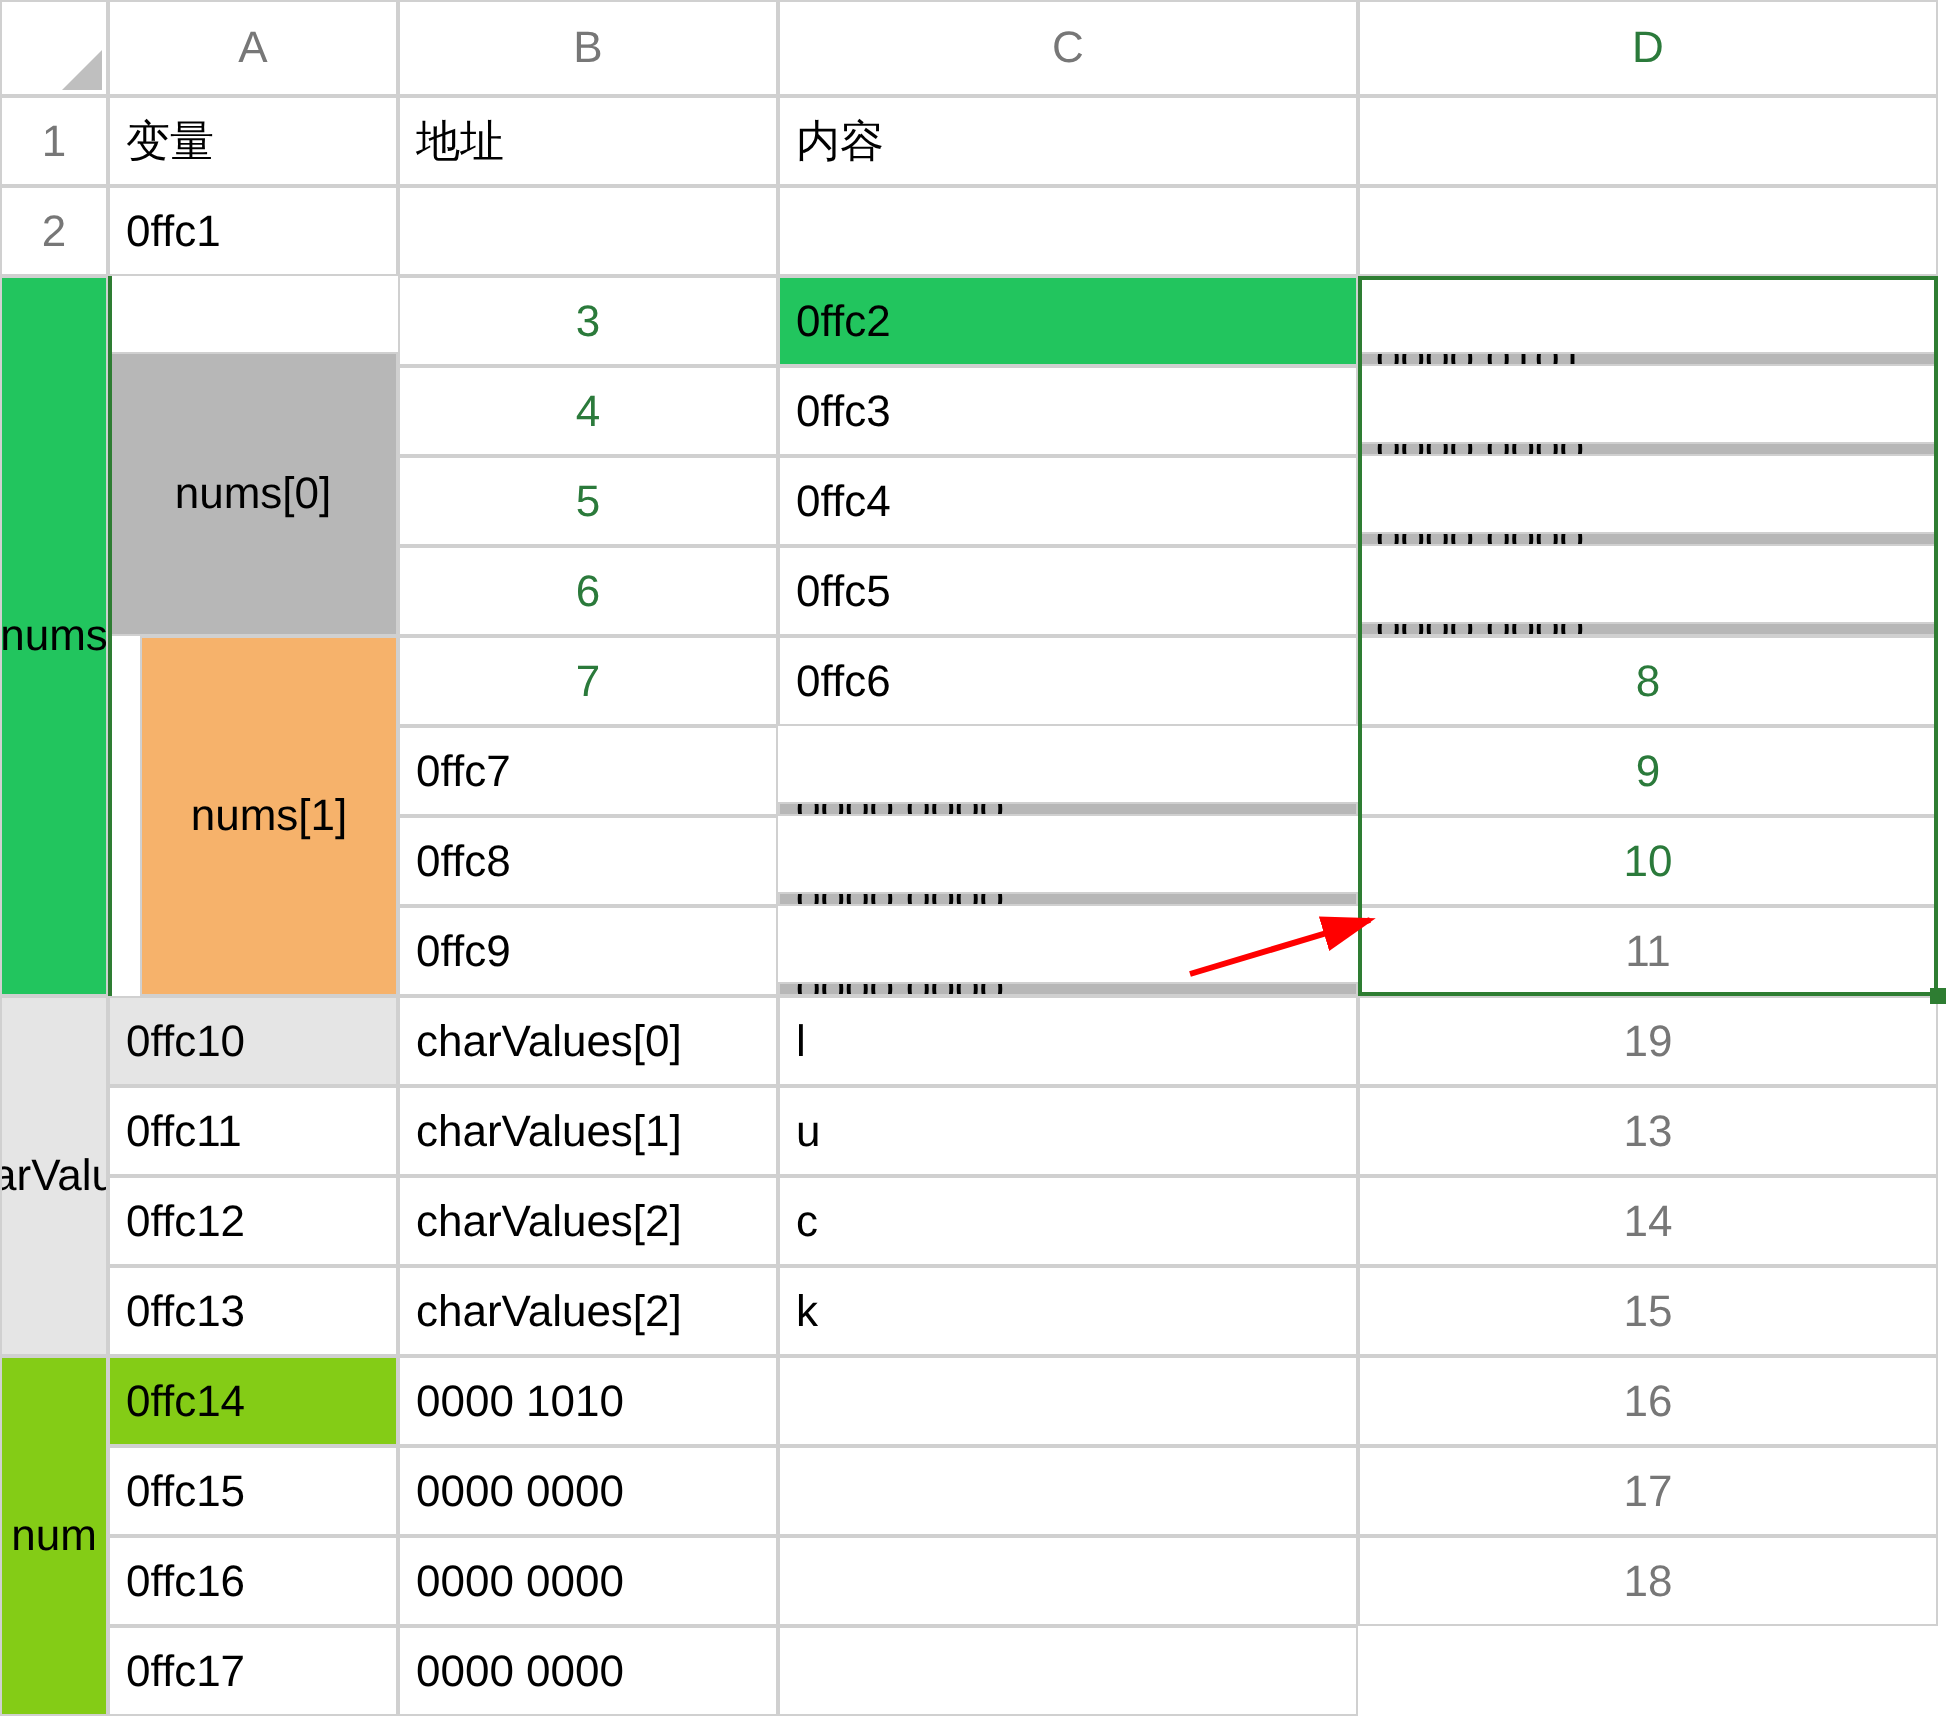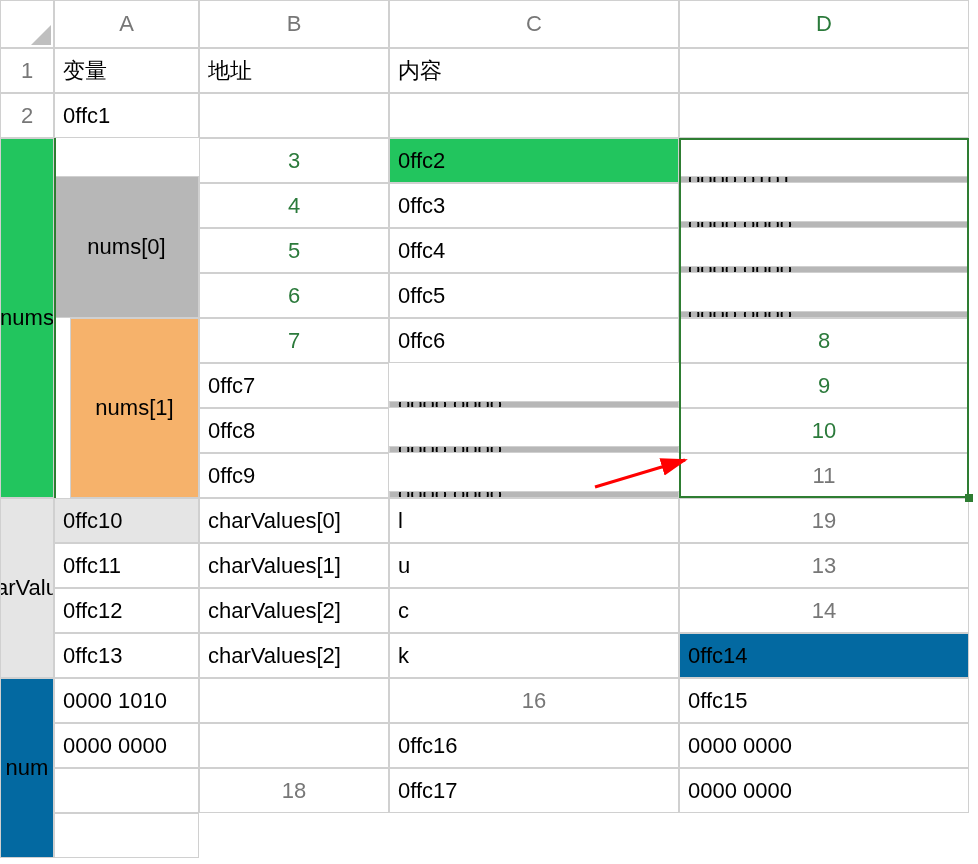--- a/index.html
+++ b/index.html
@@ -51,21 +51,21 @@
     right: 2px; bottom: 2px;
     width: 0; height: 0;
     border-style: solid;
     border-width: 0 0 20px 20px;
     border-color: transparent transparent #bfbfbf transparent;
   }
   .green { background: #22c55e; }
   .gray  { background: #b7b7b7; margin-top: 38px; }
   .orange{ background: #f6b26b; }
   .blue  { background: #e5e5e5; }
-  .darkorange { background: #0369a1; }
+  .darkorange { background: #84cc16; }
   .center { justify-content: center; padding-left: 0; }
   .selBox {
     position: absolute;
     border: 2px solid #2e7d32;
     pointer-events: none;
   }
   .selHandle {
     position: absolute;
     width: 8px; height: 8px;
     background: #2e7d32;
@@ -148,30 +148,32 @@
   <div class="cell rowhdr">13</div>
   <div class="cell">0ffc12</div>
   <div class="cell">charValues[2]</div>
   <div class="cell">c</div>
 
   <div class="cell rowhdr">14</div>
   <div class="cell">0ffc13</div>
   <div class="cell">charValues[2]</div>
   <div class="cell">k</div>
 
+  <div class="cell rowhdr">15</div>
   <div class="cell darkorange">0ffc14</div>
   <div class="cell darkorange center" style="grid-row: 16 / span 4;">num</div>
   <div class="cell">0000 1010</div>
   <div class="cell"></div>
 
   <div class="cell rowhdr">16</div>
   <div class="cell">0ffc15</div>
   <div class="cell">0000 0000</div>
   <div class="cell"></div>
 
+  <div class="cell rowhdr">17</div>
   <div class="cell">0ffc16</div>
   <div class="cell">0000 0000</div>
   <div class="cell"></div>
 
   <div class="cell rowhdr">18</div>
   <div class="cell">0ffc17</div>
   <div class="cell">0000 0000</div>
   <div class="cell"></div>
 </div>
 

